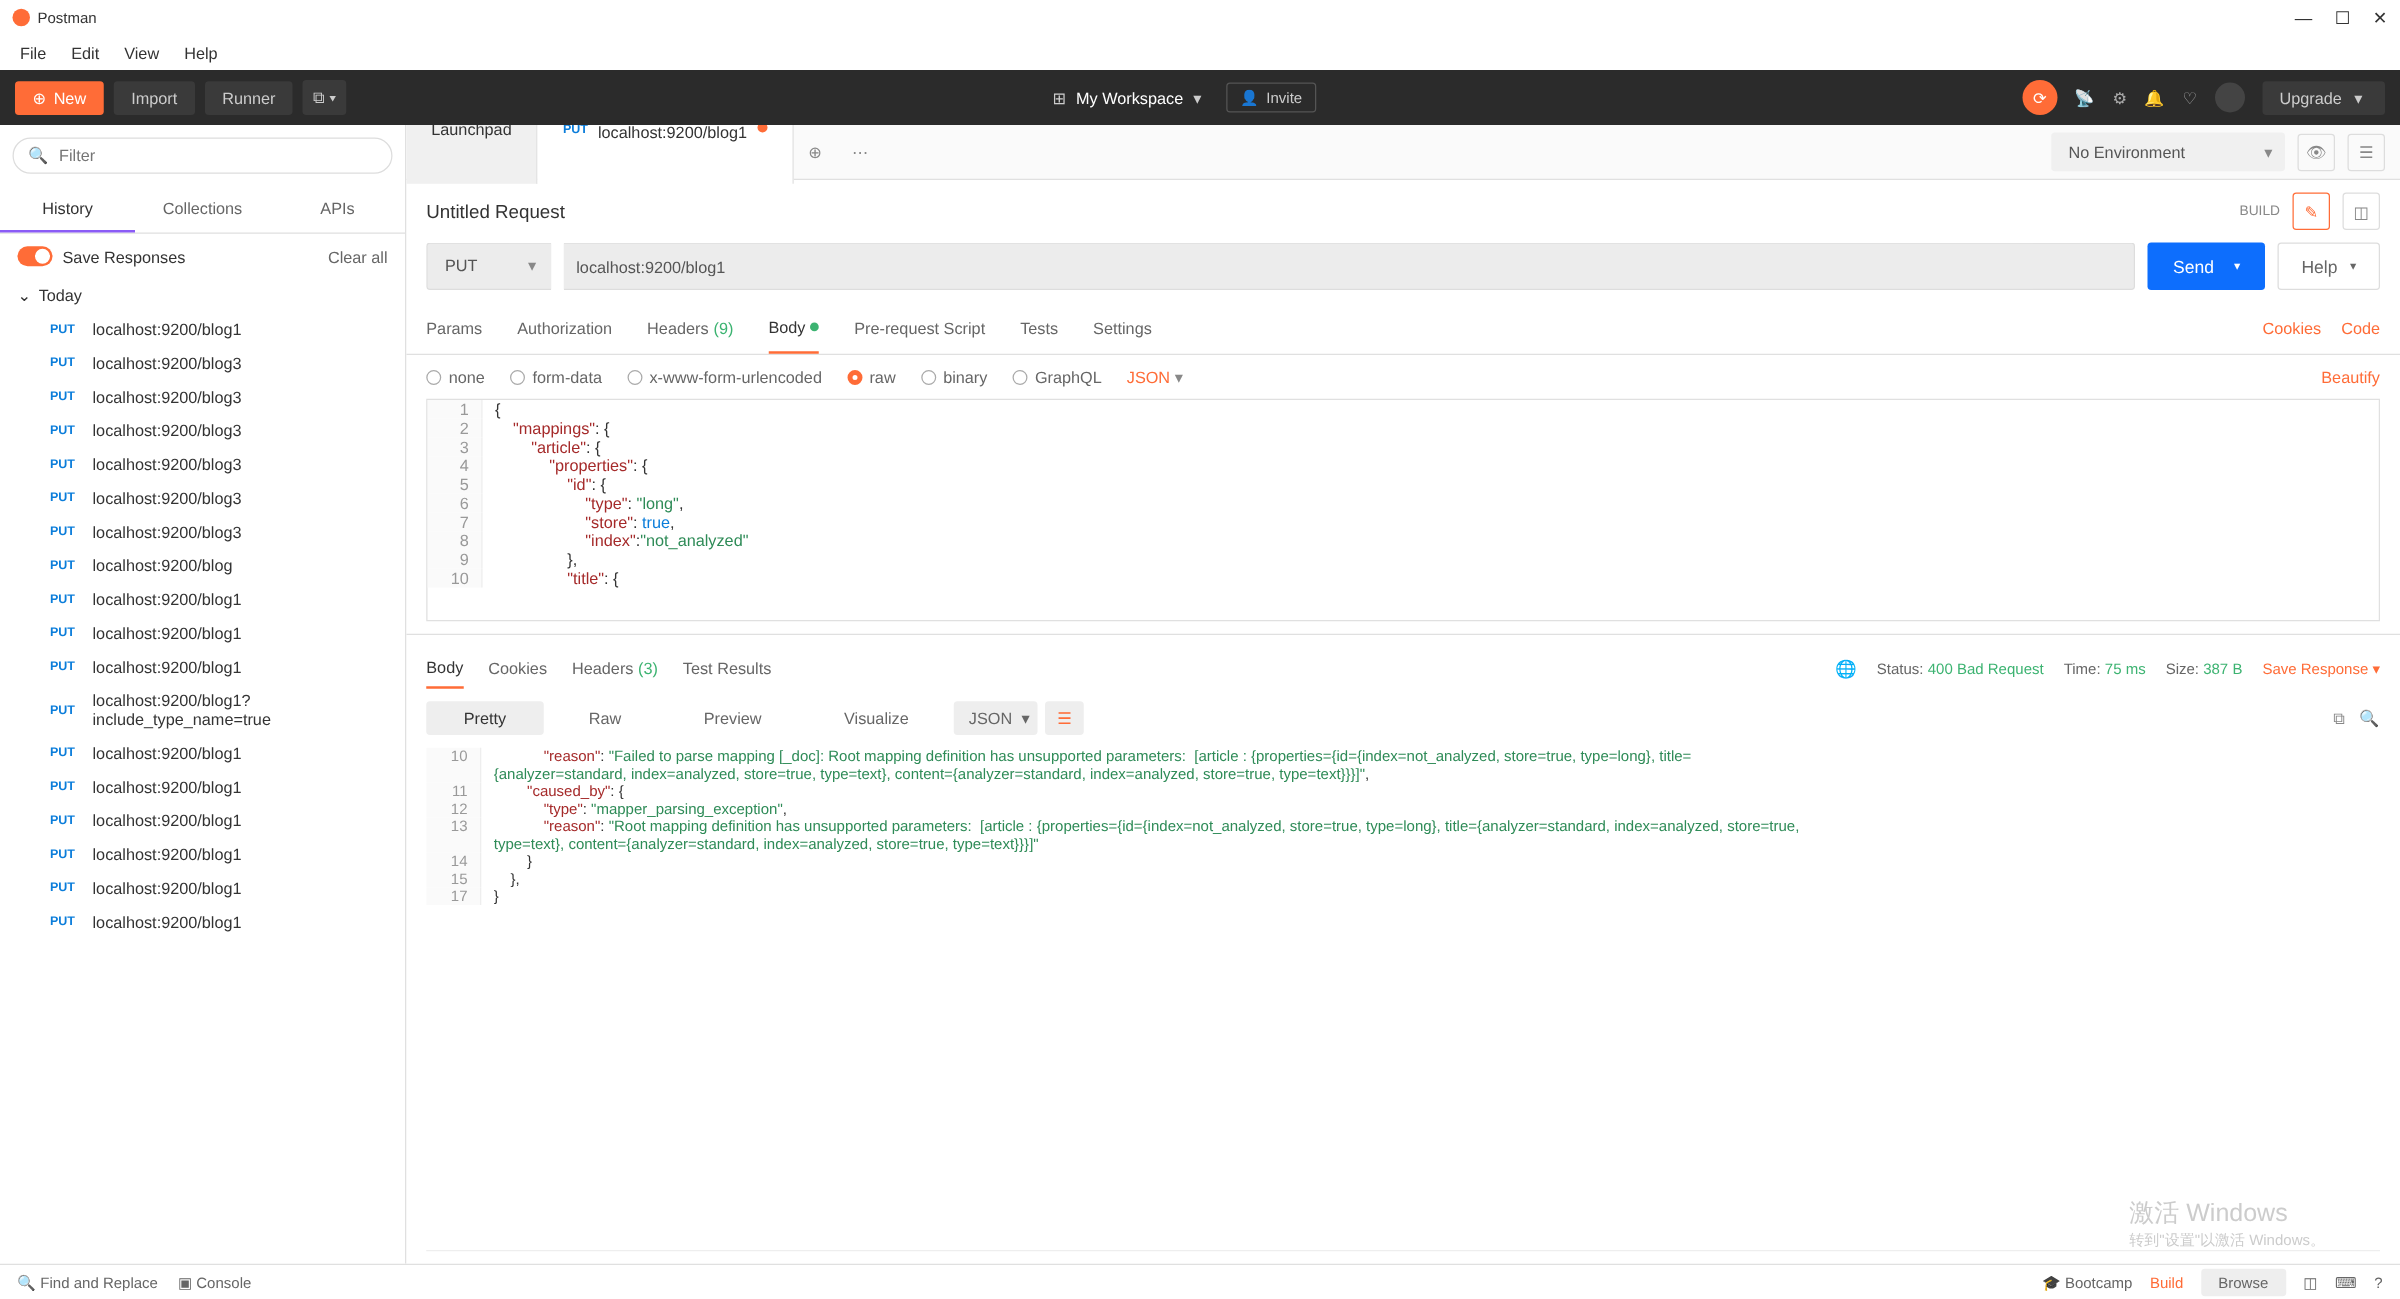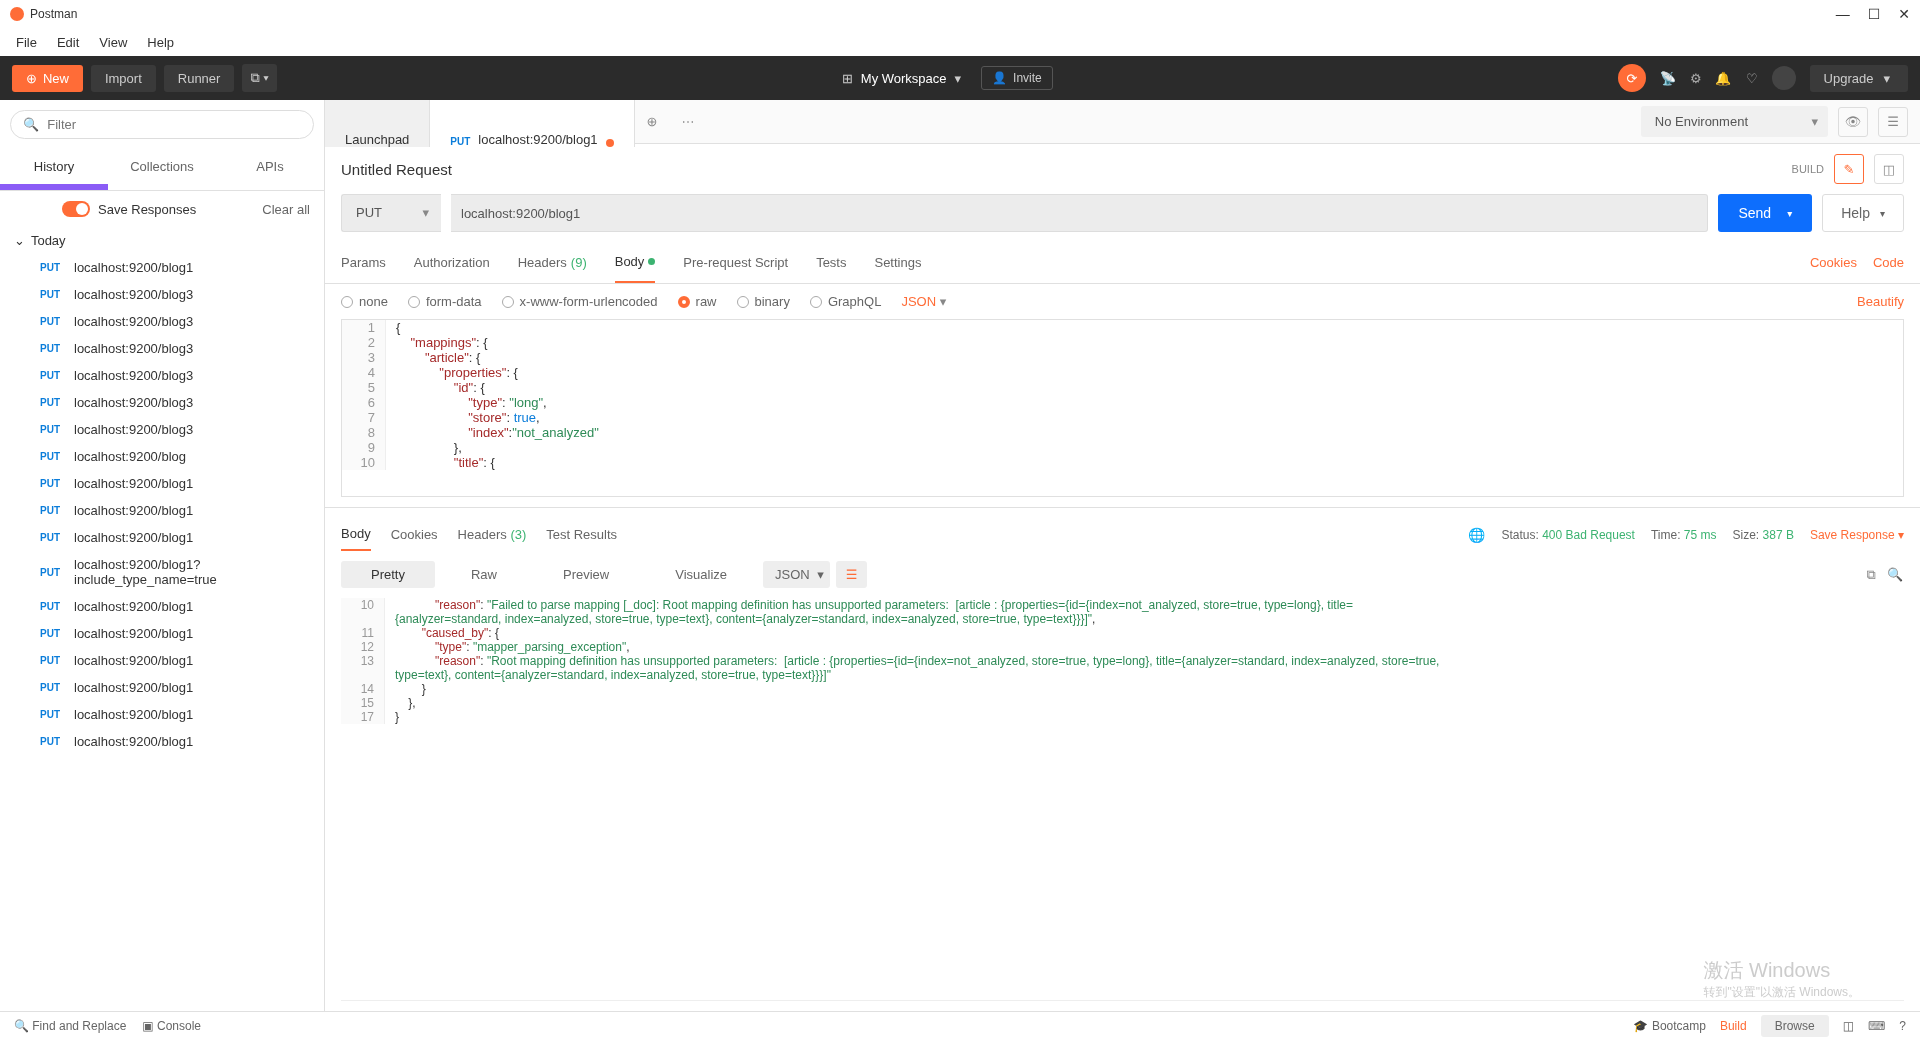--- a/index.html
+++ b/index.html
@@ -21,32 +21,32 @@
 .toolbar-right { display: flex; align-items: center; gap: 14px; }
 .sync-icon { width: 28px; height: 28px; background: #ff6c37; border-radius: 50%; display: flex; align-items: center; justify-content: center; color: #fff; }
 .toolbar-icn { color: #aaa; cursor: pointer; }
 .upgrade-btn { background: #3a3a3a; padding: 6px 18px 6px 14px; border-radius: 3px; cursor: pointer; display:flex; align-items:center; gap:10px;}
 .main { display: flex; height: calc(100vh - 128px); }
 .sidebar { width: 325px; border-right: 1px solid #e0e0e0; display: flex; flex-direction: column; background: #fff; }
 .filter-box { margin: 10px; border: 1px solid #ddd; border-radius: 16px; padding: 6px 12px; display: flex; align-items: center; gap: 8px; color: #888; }
 .filter-box input { border: none; outline: none; flex: 1; font-size: 13px; }
 .sidebar-tabs { display: flex; border-bottom: 1px solid #e0e0e0; }
 .sidebar-tab { flex: 1; text-align: center; padding: 10px 0; cursor: pointer; color: #666; font-size: 13px; }
-.sidebar-tab.active { color: #333; border-bottom: 6px solid #8b5cf6; font-weight: 500; }
+.sidebar-tab.active { color: #333; border-bottom: 2px solid #8b5cf6; font-weight: 500; }
 .sidebar-row { padding: 10px 14px; display: flex; align-items: center; justify-content: space-between; font-size: 13px; }
 .toggle-switch { width: 28px; height: 16px; background: #ff6c37; border-radius: 8px; position: relative; }
 .toggle-switch::after { content: ""; position: absolute; width: 12px; height: 12px; background: #fff; border-radius: 50%; top: 2px; right: 2px; }
 .clear-all { color: #666; cursor: pointer; }
 .history-group { padding: 6px 14px; display: flex; align-items: center; gap: 6px; color: #333; font-size: 13px; }
 .history-list { overflow-y: auto; flex: 1; }
 .history-item { padding: 6px 14px 6px 40px; display: flex; align-items: center; gap: 10px; cursor: pointer; font-size: 13px; }
 .method-put { color: #0b7dda; font-weight: bold; font-size: 10px; min-width: 24px; }
 .content { flex: 1; display: flex; flex-direction: column; overflow: hidden; }
 .tabs-row { display: flex; align-items: center; border-bottom: 1px solid #e0e0e0; height: 44px; background: #fafafa; }
-.tab { padding: 0 20px; height: 51px; display: flex; align-items: flex-end; gap: 8px; cursor: pointer; border-right: 1px solid #e0e0e0; background: #f0f0f0; font-size: 13px; }
+.tab { padding: 0 20px; height: 51px; display: flex; align-items: flex-start; gap: 8px; cursor: pointer; border-right: 1px solid #e0e0e0; background: #f0f0f0; font-size: 13px; }
 .tab.active { background: #fff; border-top: 2px solid #ff6c37; }
 .tab-method { color: #0b7dda; font-weight: bold; font-size: 10px; }
 .tab-dot { width: 8px; height: 8px; background: #ff6c37; border-radius: 50%; }
 .tab-add { padding: 0 12px; color: #888; cursor: pointer; }
 .tabs-right { margin-left: auto; display: flex; align-items: center; gap: 10px; padding-right: 12px; }
 .env-select { background: #f0f0f0; padding: 8px 80px 8px 14px; border-radius: 3px; color: #555; position: relative; font-size: 13px;}
 .env-select::after { content: "▾"; position: absolute; right: 10px; color: #888; }
 .icon-box { width: 30px; height: 30px; border: 1px solid #ddd; border-radius: 3px; display: flex; align-items: center; justify-content: center; color: #888; cursor: pointer; }
 .request-header { padding: 10px 16px; display: flex; align-items: center; justify-content: space-between; }
 .request-title { font-size: 15px; color: #333; }
@@ -161,21 +161,21 @@
     <div class="filter-box">
       <span>🔍</span>
       <input placeholder="Filter" style="">
     </div>
     <div class="sidebar-tabs">
       <div class="sidebar-tab active">History</div>
       <div class="sidebar-tab">Collections</div>
       <div class="sidebar-tab">APIs</div>
     </div>
     <div class="sidebar-row">
-      <div style="display:flex;align-items:center;gap:8px;margin-left:48px;">
+      <div style="display:flex;align-items:center;gap:8px;">
         <div class="toggle-switch"></div>
         <span>Save Responses</span>
       </div>
       <span class="clear-all">Clear all</span>
     </div>
     <div class="history-group">
       <span>⌄</span>
       <span>Today</span>
     </div>
     <div class="history-list" id="history-list">

